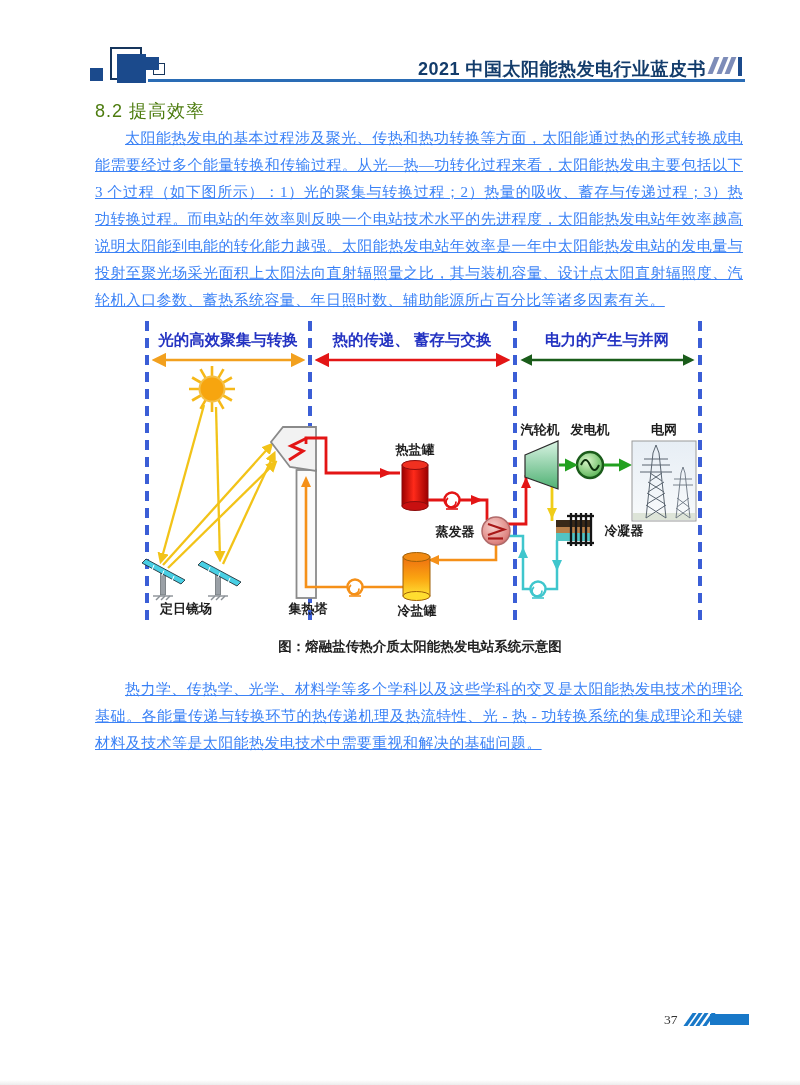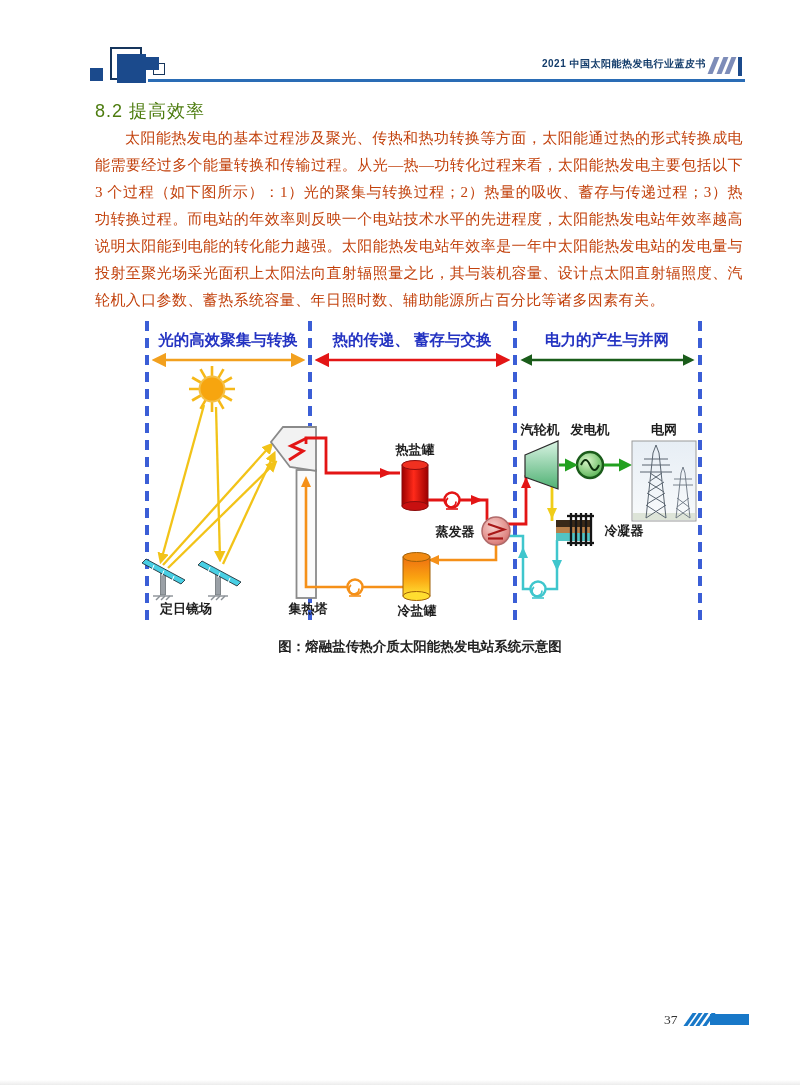--- a/index.html
+++ b/index.html
@@ -3,30 +3,30 @@
 <meta charset="utf-8">
 <style>
   html,body{margin:0;padding:0;background:#888;}
   .page{position:relative;width:800px;height:1085px;background:#ffffff;margin:0 auto;overflow:hidden;
         font-family:"Liberation Serif","DejaVu Serif",serif;}
   
   .hdr{position:absolute;left:0;top:0;width:800px;height:95px;}
   .sq{position:absolute;background:#1b4a8c;}
   .sq-o{position:absolute;background:#ffffff;border:2px solid #16355c;}
   .hdr-title{position:absolute;top:57px;right:94px;font-family:"Liberation Sans","DejaVu Sans",sans-serif;
-             font-weight:bold;font-size:10px;color:#133c6b;letter-spacing:.5px;}
+             font-weight:bold;font-size:18px;color:#133c6b;letter-spacing:.5px;}
   .slashes{position:absolute;left:711px;top:57px;display:flex;align-items:flex-start;}
   .slash{width:5px;height:17px;background:#7d8cb8;transform:skewX(-22deg);margin-right:3.5px;}
   .endbar{width:4.5px;height:19px;background:#1b4a8c;margin-left:1px;}
   .hdr-rule{position:absolute;left:148px;top:79px;width:597px;height:2.5px;background:#2a6cb5;}
   
   .sec-h{position:absolute;left:95px;top:99px;font-family:"Liberation Sans","DejaVu Sans",sans-serif;
          font-size:18px;font-weight:500;color:#4d7c0f;letter-spacing:1px;}
-  .para{position:absolute;left:95px;width:648px;font-size:15px;line-height:27px;color:#c2410c;
-        text-align:justify;text-indent:2em;letter-spacing:.4px;margin:0;}
+  .para{position:absolute;left:95px;width:648px;font-size:15px;line-height:27px;color:#3b82f6;
+        text-align:justify;text-indent:2em;letter-spacing:.4px;margin:0;text-decoration:underline;}
   #p1{top:125px;} #p2{top:676px;} #p3{top:757px;}
   .caption{position:absolute;left:95px;top:638px;width:650px;text-align:center;
            font-size:13.5px;font-weight:700;color:#222;}
   
   .diagram{position:absolute;left:140px;top:315px;width:570px;height:320px;}
   .zone-label{font-family:"Liberation Serif","DejaVu Serif",serif;font-weight:bold;font-size:15.5px;fill:#2433c2;}
   .comp-label{font-family:"Liberation Serif","DejaVu Serif",serif;font-weight:bold;font-size:13px;fill:#1d1d1d;}
   
   .footer{position:absolute;left:12px;top:1010px;width:683px;height:20px;text-align:center;}
   .pageno{position:absolute;left:652px;top:2px;font-size:13.5px;color:#333;}
@@ -277,20 +277,21 @@
         <path d="M533,170 L553,170 M534,164 L552,164"></path>
         <path d="M541,158 L543,152 L545,158"></path>
       </g>
     </g>
     <text class="comp-label" x="524" y="119" text-anchor="middle">电网</text>
   </svg>
   </div>
 
   <div class="caption">图：熔融盐传热介质太阳能热发电站系统示意图</div>
 
+  <p class="para" id="p2">热力学、传热学、光学、材料学等多个学科以及这些学科的交叉是太阳能热发电技术的理论基础。各能量传递与转换环节的热传递机理及热流特性、光 - 热 - 功转换系统的集成理论和关键材料及技术等是太阳能热发电技术中需要重视和解决的基础问题。</p>
 
   <div class="footer">
     <span class="pageno">37</span>
     <div class="f-stripes">
       <div class="f-stripe"></div>
       <div class="f-stripe"></div>
       <div class="f-stripe"></div>
       <div class="f-stripe"></div>
     </div>
     <div class="f-bar"></div>

